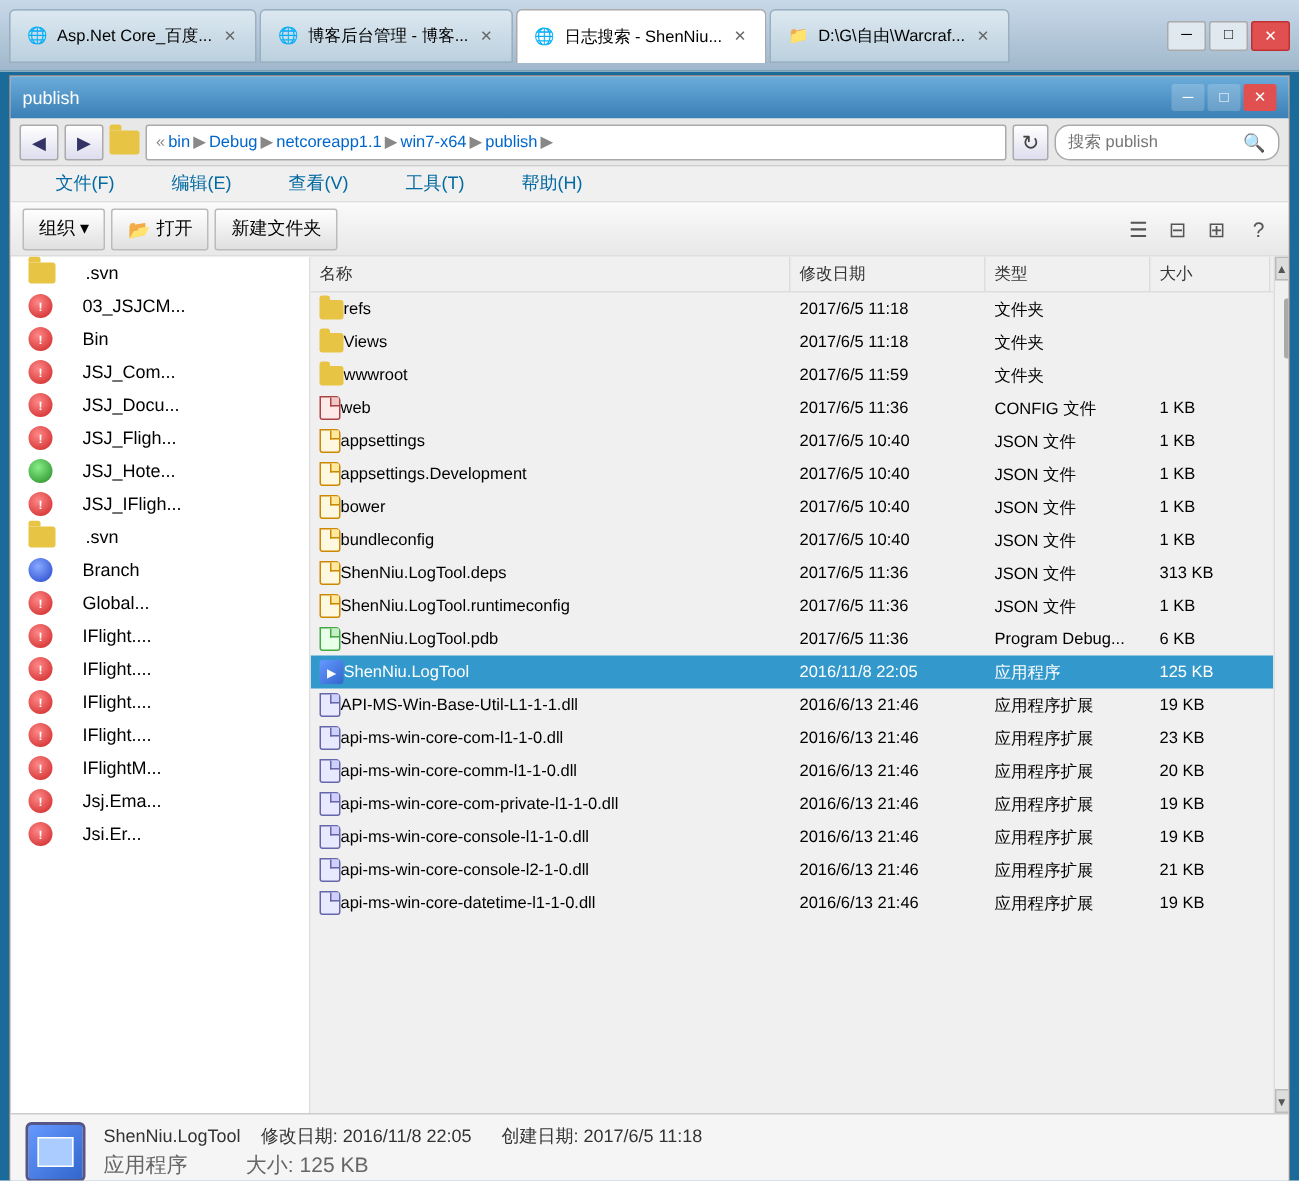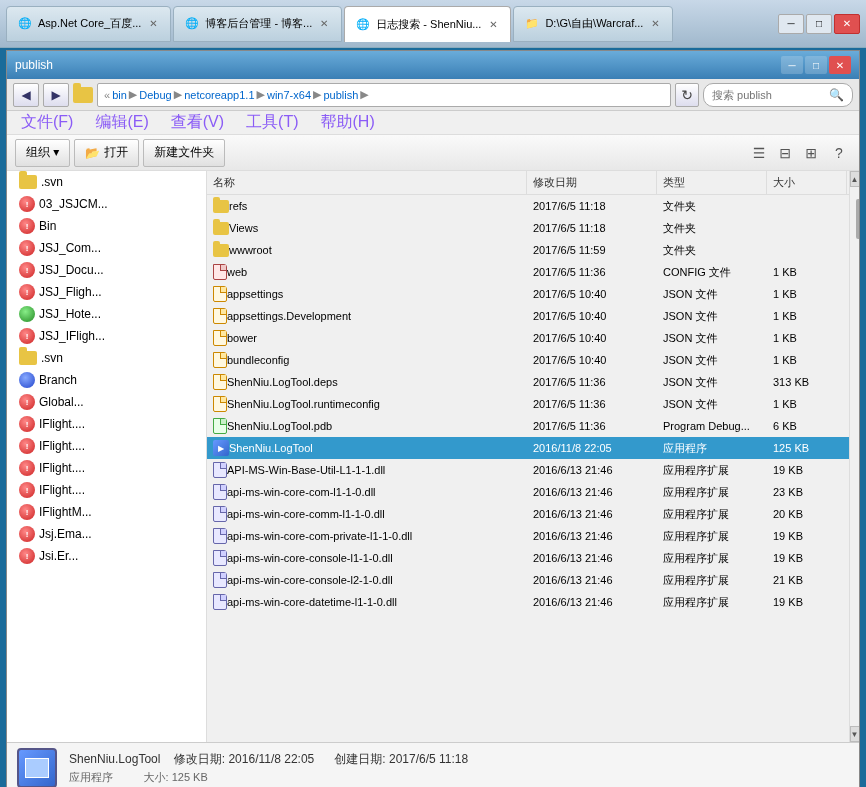--- a/index.html
+++ b/index.html
@@ -224,24 +224,25 @@
     .menu-bar {
       height: 24px;
       background: #f0f0f0;
       display: flex;
       align-items: center;
       padding: 0 8px;
       border-bottom: 1px solid #ddd;
       gap: 10px;
     }
     .menu-item {
-      font-size: 16px;
-      color: #8b5cf6;
+      font-size: 12px;
+      color: #0369a1;
       cursor: pointer;
       padding: 2px 6px;
+      margin-left: 16px;
     }
 
     
     .toolbar {
       height: 36px;
       background: linear-gradient(to bottom, #fafafa, #e8e8e8);
       display: flex;
       align-items: center;
       padding: 0 8px;
       border-bottom: 1px solid #ddd;
@@ -305,21 +306,21 @@
     .sidebar::-webkit-scrollbar { width: 8px; }
     .sidebar::-webkit-scrollbar-track { background: #f0f0f0; }
     .sidebar::-webkit-scrollbar-thumb { background: #aaa; }
 
     .sidebar-item {
       height: 22px;
       display: flex;
       align-items: center;
       padding: 0 8px 0 12px;
       cursor: pointer;
-      gap: 4px;
+      gap: 20px;
       font-size: 12px;
       white-space: nowrap;
       overflow: hidden;
     }
     .folder-yellow {
       width: 18px;
       height: 14px;
       background: #e8c444;
       border-radius: 0 2px 2px 2px;
       position: relative;
@@ -564,21 +565,21 @@
       border: 2px solid #558;
     }
     .status-icon-inner {
       width: 24px;
       height: 20px;
       background: #aaccff;
       border: 1px solid white;
     }
     .status-info { display: flex; flex-direction: column; gap: 2px; }
     .status-filename { font-size: 12px; font-weight: normal; color: #333; }
-    .status-meta { font-size: 11px; color: #666; }
+    .status-meta { font-size: 14px; color: #666; }
 
     
     .bottom-status {
       height: 22px;
       background: linear-gradient(to bottom, #d8e8f0, #b8ccd8);
       display: flex;
       align-items: center;
       padding: 0 8px;
       font-size: 11px;
       color: #333;

